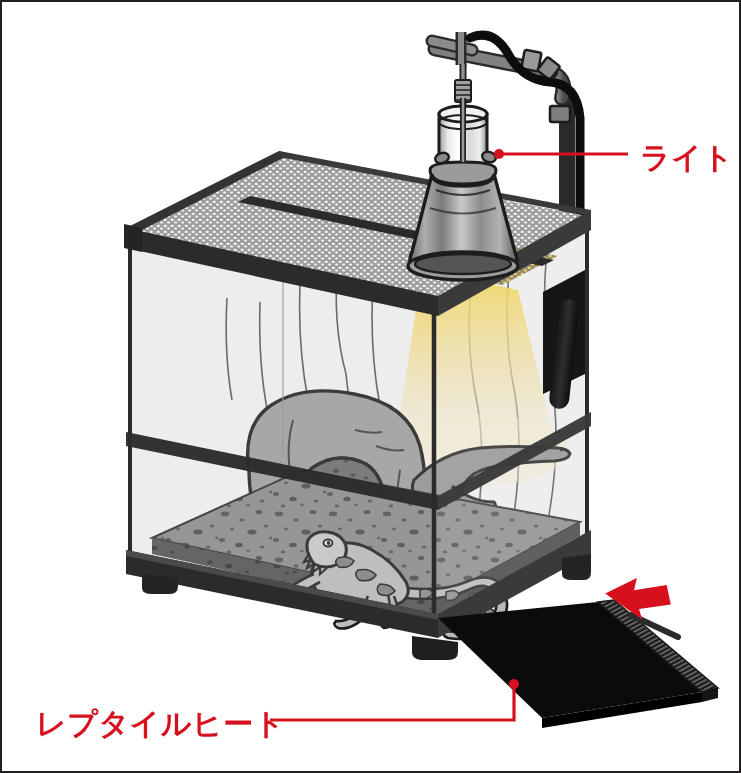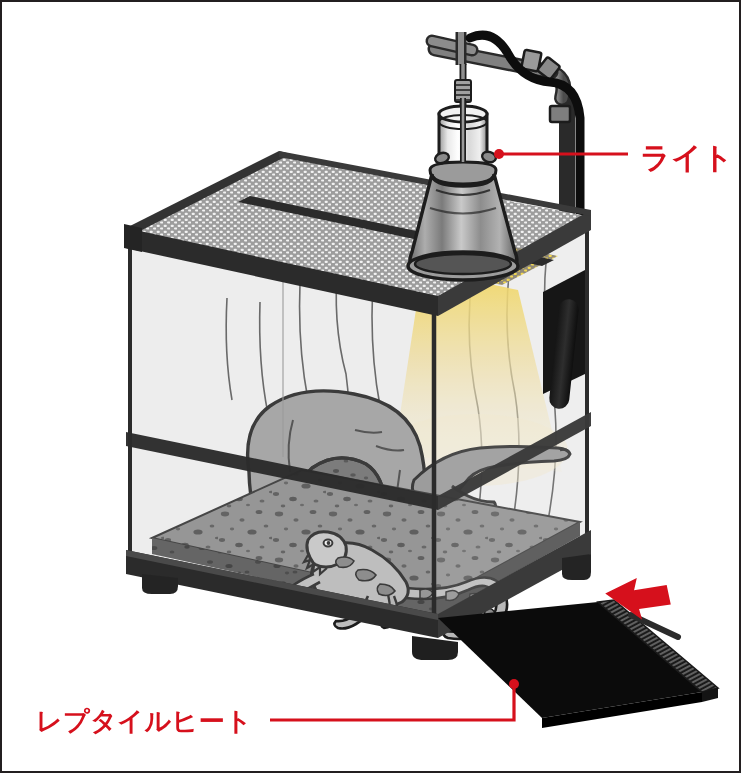--- a/index.html
+++ b/index.html
@@ -34,21 +34,21 @@
     letter-spacing: 0.5px;
   }
   #label-light {
     left: 638px;
     top: 136px;
     font-size: 30px;
   }
   #label-heat {
     left: 34px;
     top: 702px;
-    font-size: 26px;
+    font-size: 30px;
   }
 </style>
 </head>
 <body>
 
 <div id="canvas">
 
   <svg id="scene" viewBox="0 0 741 773">
     <defs>
       <linearGradient id="hoodGrad" x1="0" y1="0" x2="1" y2="0">

